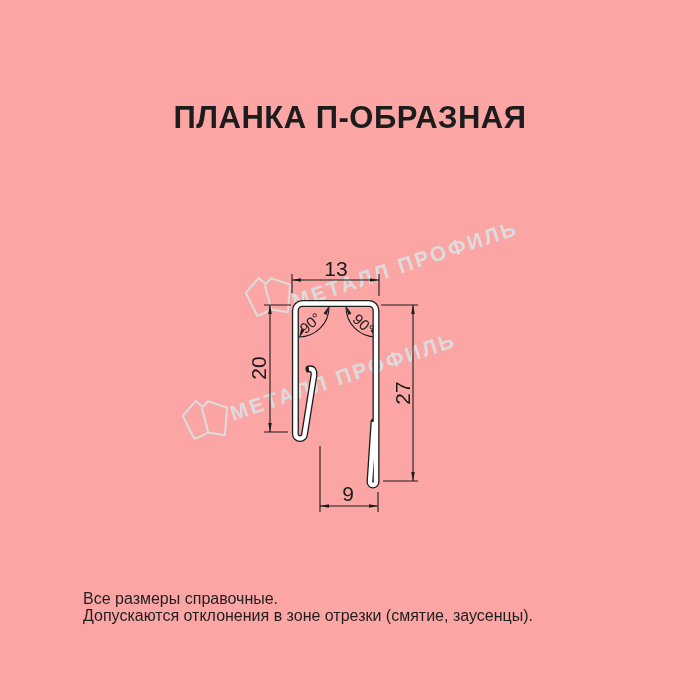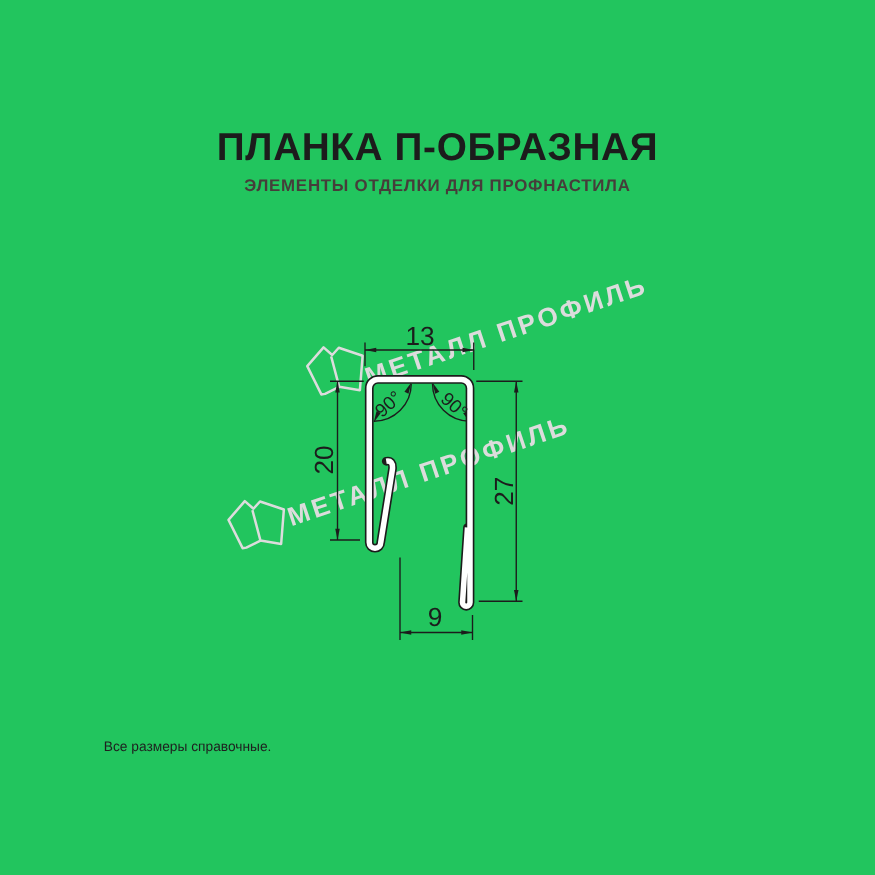--- a/index.html
+++ b/index.html
@@ -1,50 +1,49 @@
 <!DOCTYPE html>
 <html><head>
 <meta charset="utf-8">
 <style>
   html,body{margin:0;padding:0;background:#ffffff;}
   .page{
-    position:relative;width:700px;height:700px;background:#22c55e;
+    position:relative;width:700px;height:700px;background:#fca5a5;
     overflow:hidden;font-family:"Liberation Sans",sans-serif;
   }
   .header{position:absolute;top:103px;left:0;width:700px;text-align:center;}
   .title-line{
     font-size:31px;font-weight:bold;color:#1c1c1c;
     line-height:29px;letter-spacing:0.5px;
   }
   .subtitle{
     margin-top:9px;font-size:13.5px;font-weight:bold;
     color:#463d3a;letter-spacing:0.6px;
   }
   .footer{
     position:absolute;left:83px;top:590px;
-    font-size:11px;color:#1f1f1f;line-height:17px;
+    font-size:16px;color:#1f1f1f;line-height:17px;
   }
   svg.drawing{position:absolute;left:0;top:0;}
   svg.drawing text{font-family:"Liberation Sans",sans-serif;}
   .dim-label{font-size:21px;}
   .angle-label{font-size:15px;}
   .wm-text{font-size:21px;font-weight:bold;letter-spacing:2.5px;}
   .wm-logo{fill:none;stroke-width:2;stroke-linejoin:round;}
   .profile-outer{stroke-width:7;stroke-linecap:round;stroke-linejoin:round;}
   .profile-inner{stroke:#ffffff;stroke-width:4.4;stroke-linecap:butt;stroke-linejoin:round;}
   .dim-lines{stroke-width:1.1;}
 </style>
 </head>
 <body>
 
 <div class="page">
 
   <div class="header">
     <div class="title-line">ПЛАНКА П-ОБРАЗНАЯ</div>
-    <div class="subtitle">ЭЛЕМЕНТЫ ОТДЕЛКИ ДЛЯ ПРОФНАСТИЛА</div>
   </div>
 
   <svg class="drawing" width="700" height="700" viewBox="0 0 700 700">
 
     <g>
       <g>
         <path class="wm-logo" transform="translate(244,280) rotate(-8)" d="M 8,37 L 0,13 L 15,0 L 21,7 L 27,2 L 45,11 L 39,38 L 23,33 L 11,37 Z M 23,33 L 20,8" stroke="#dcdcdc"></path>
         <text class="wm-text" transform="translate(295,309) rotate(-18.5)" fill="#dcdcdc">МЕТАЛЛ ПРОФИЛЬ</text>
       </g>
       <g>
@@ -95,15 +94,16 @@
       <text class="dim-label" text-anchor="middle" transform="translate(266,368) rotate(-90)">20</text>
       <text class="dim-label" text-anchor="middle" transform="translate(410,393) rotate(-90)">27</text>
       <text class="dim-label" x="348" y="501" text-anchor="middle">9</text>
       <text class="angle-label" text-anchor="middle" transform="translate(314,327) rotate(-42)">90°</text>
       <text class="angle-label" text-anchor="middle" transform="translate(360,328) rotate(42)">90°</text>
     </g>
   </svg>
 
   <div class="footer">
     <div>Все размеры справочные.</div>
+    <div>Допускаются отклонения в зоне отрезки (смятие, заусенцы).</div>
   </div>
 
 </div>
 
 </body></html>

